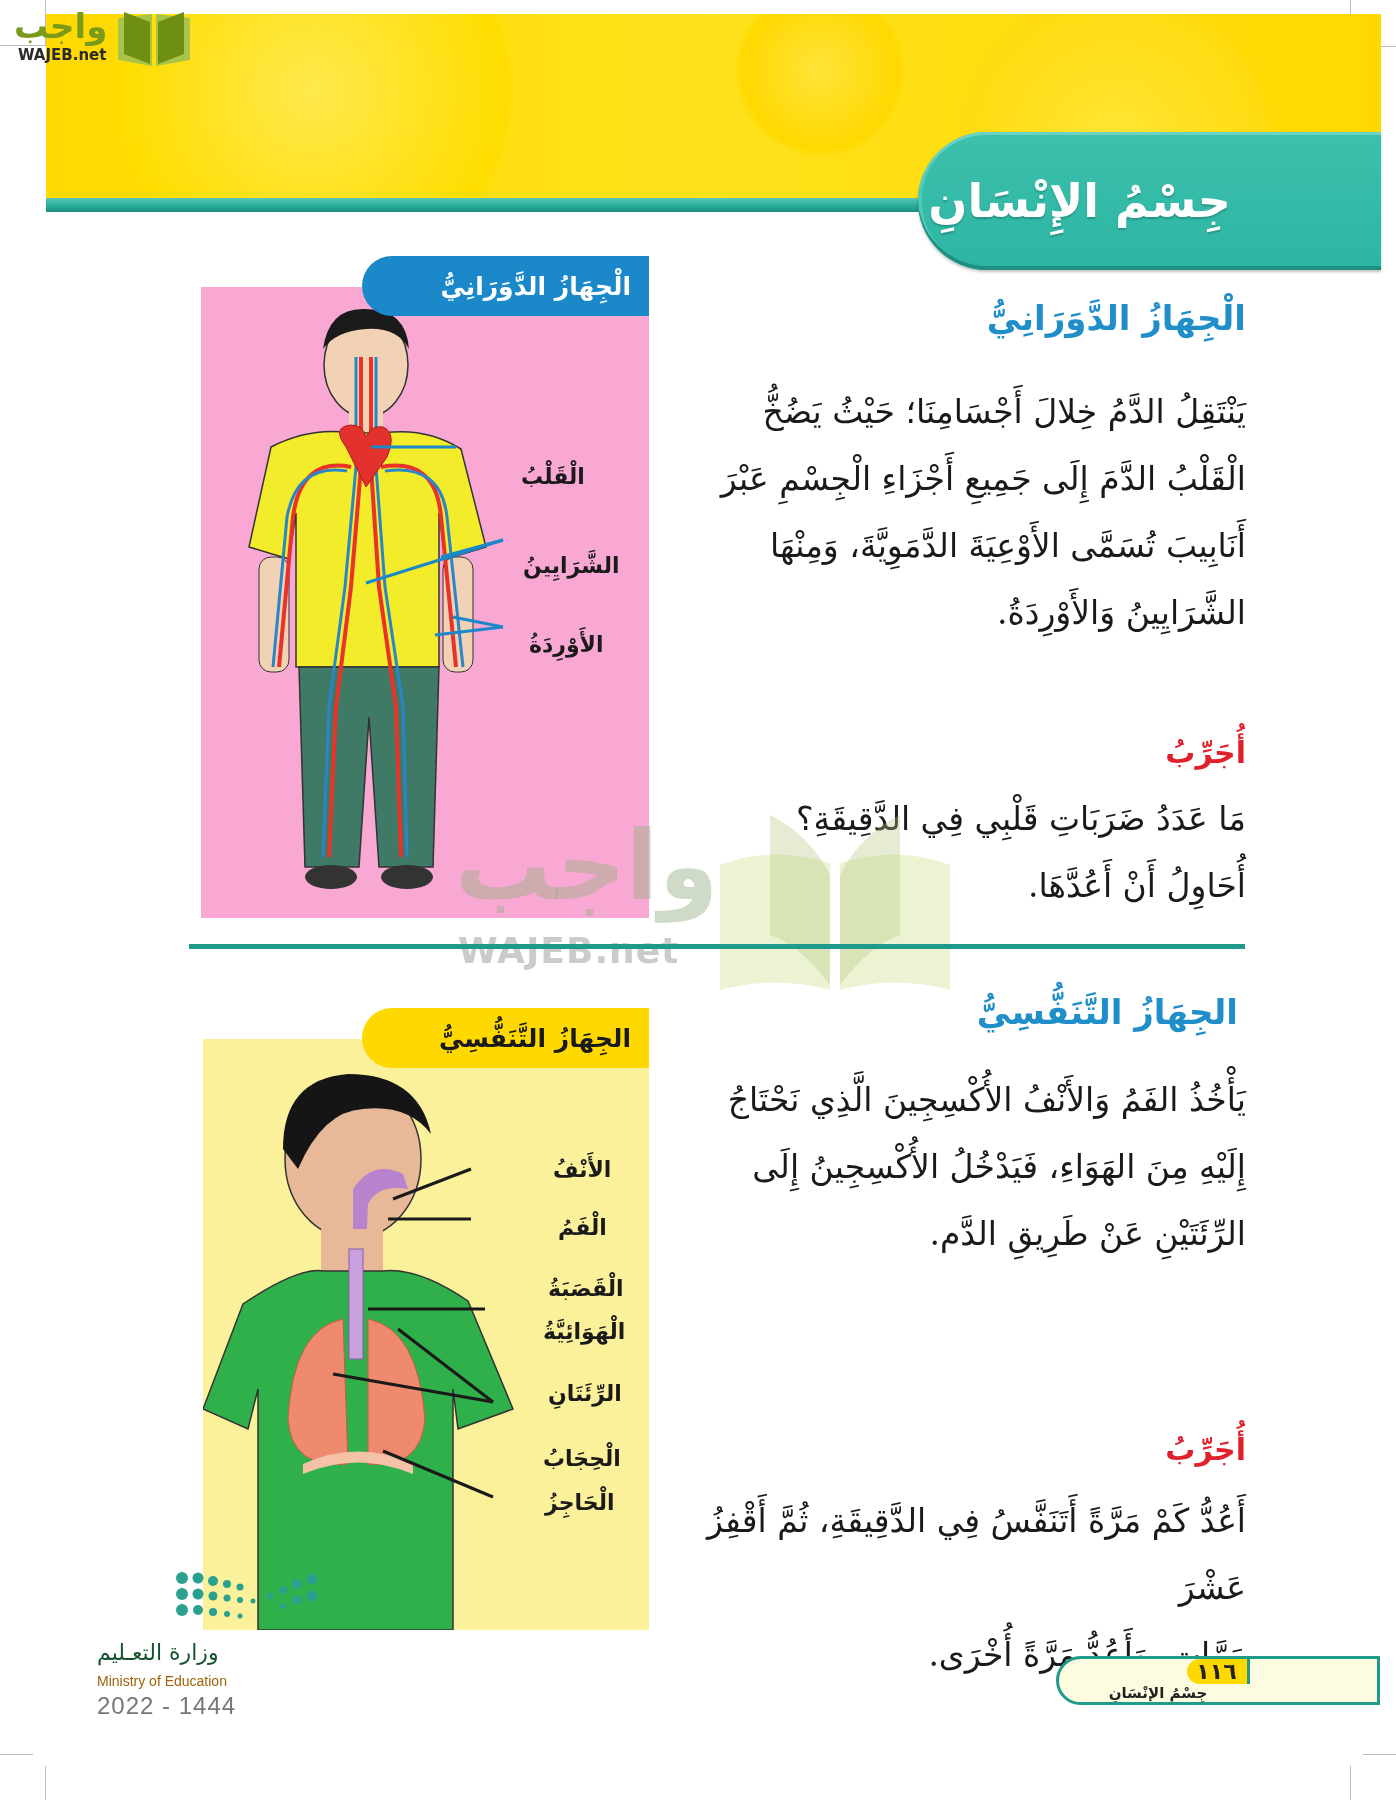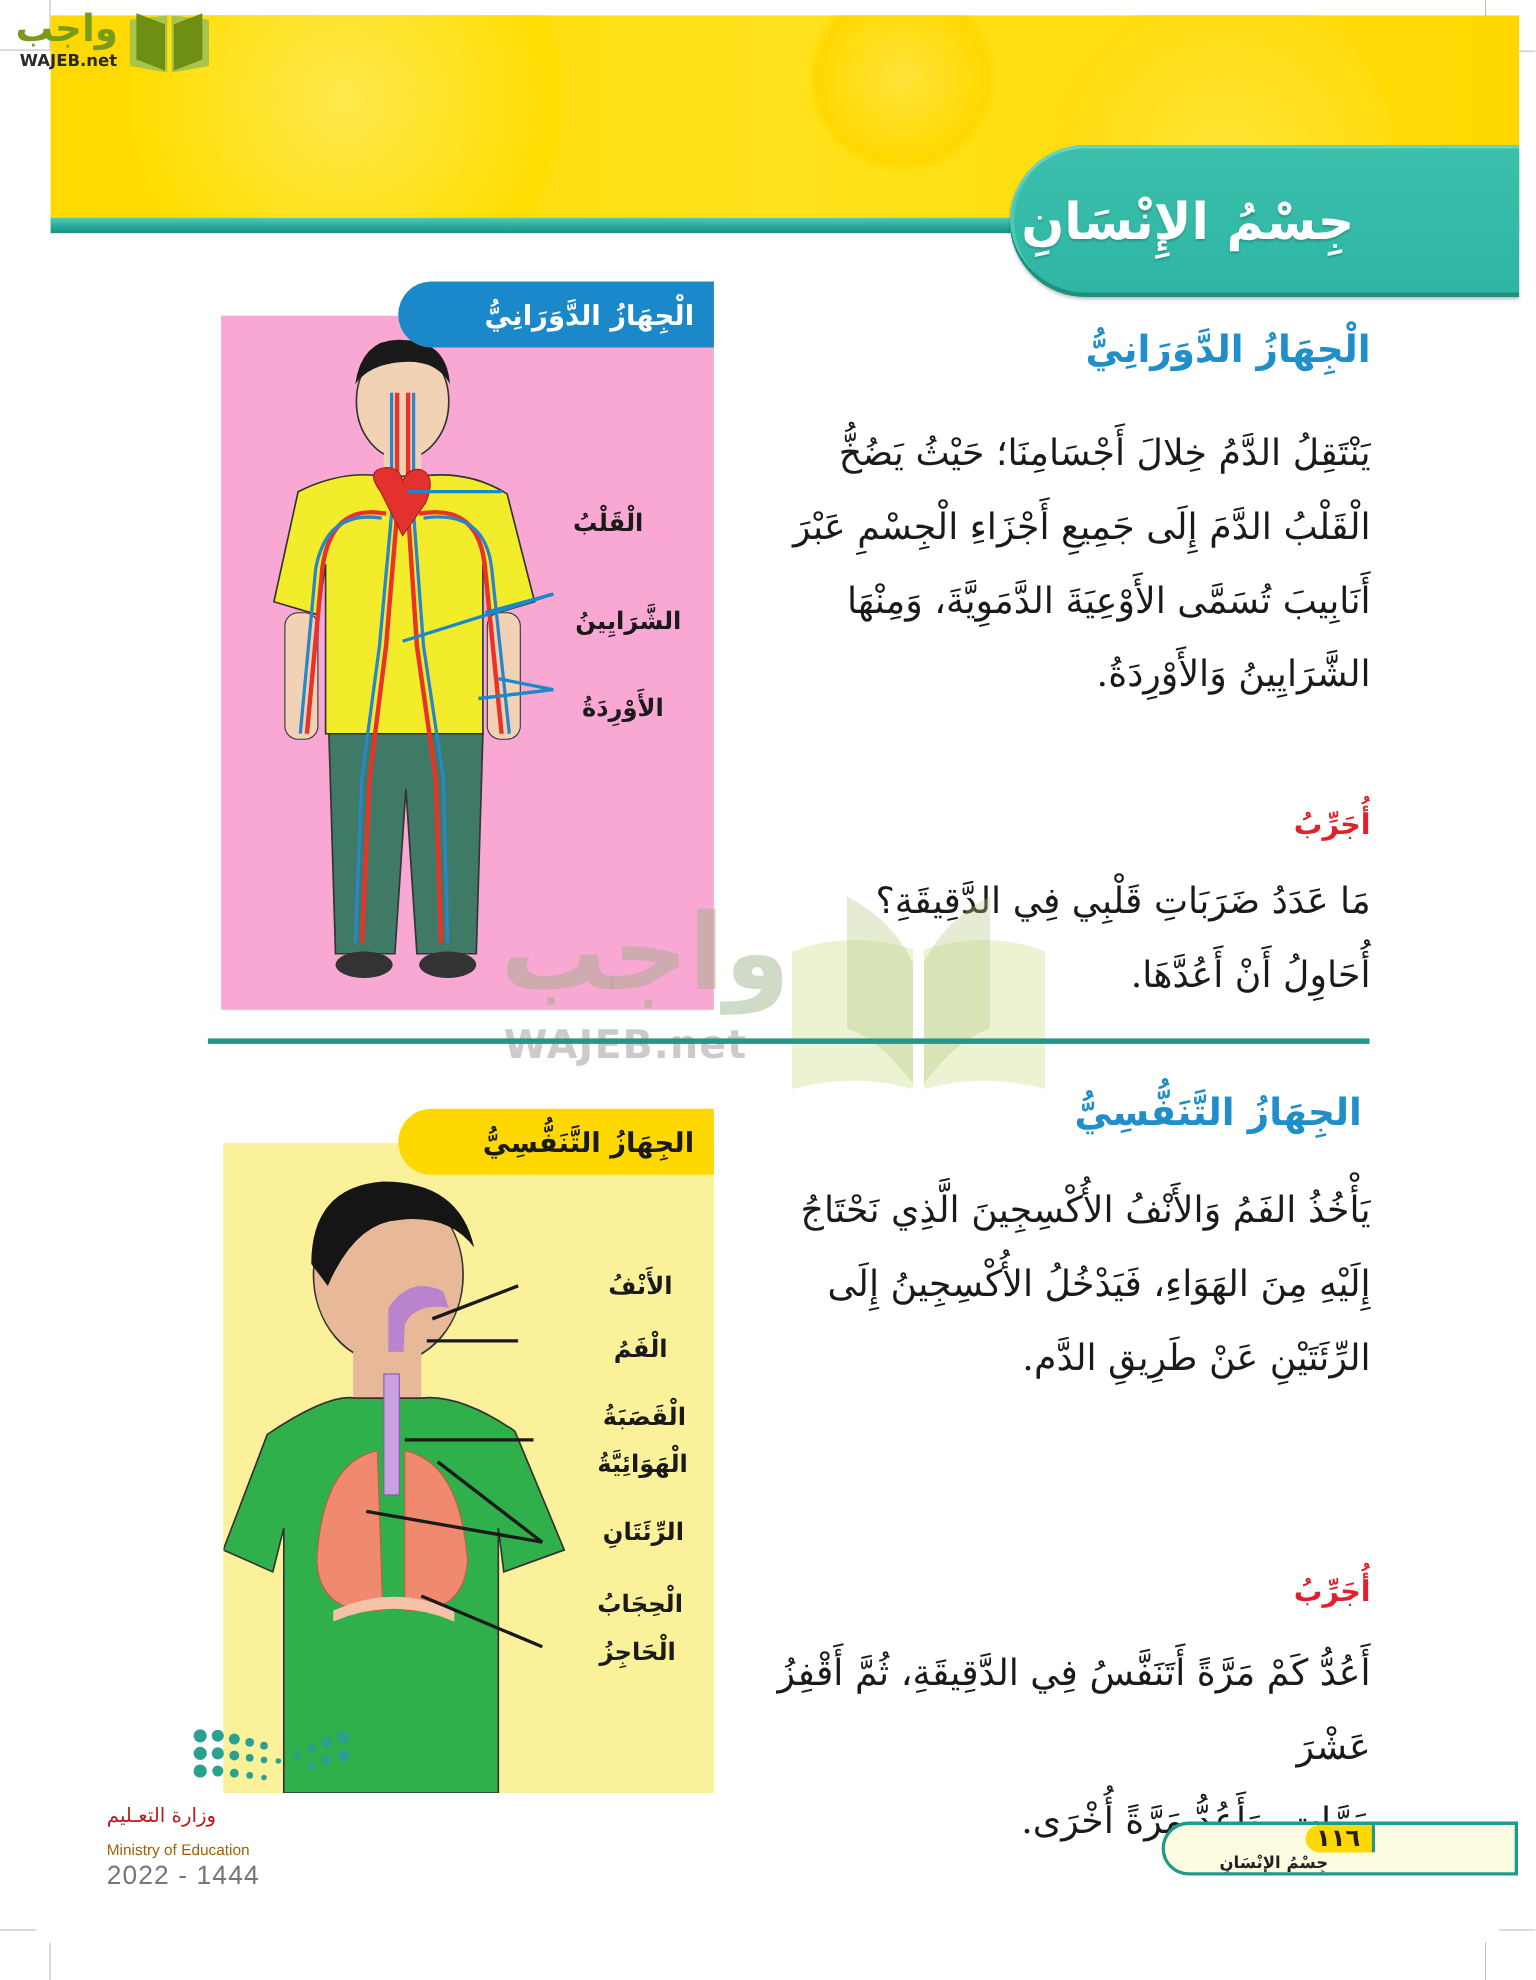--- a/index.html
+++ b/index.html
@@ -43,21 +43,21 @@
   .logo-ar { position:absolute; left:8px; top:0; font-family:"DejaVu Sans", sans-serif; font-weight:bold; font-size:34px; color:#7a9a1a; direction:rtl; }
   .logo-en { position:absolute; left:12px; top:40px; font-family:"DejaVu Sans", sans-serif; font-weight:bold; font-size:15px; color:#2a2a2a; }
   .logo-book { position:absolute; left:108px; top:2px; }
 
   
   .rtl { direction:rtl; text-align:right; }
   .sec-heading {
     color:#1f8ec9; font-family:"DejaVu Sans", sans-serif; font-weight:bold; font-size:34px;
   }
   .para { font-size:33px; line-height:67px; color:#1a1a1a; }
-  .try-heading { color:#e0202a; font-family:"DejaVu Sans", sans-serif; font-weight:bold; font-size:26px; }
+  .try-heading { color:#e0202a; font-family:"DejaVu Sans", sans-serif; font-weight:bold; font-size:30px; }
 
   
   .fig-blue { left:201px; top:287px; width:448px; height:631px; background:#f9a8d4; overflow:hidden; }
   .fig-yellow { left:203px; top:1039px; width:446px; height:591px; background:#fbf19a; overflow:hidden; }
   .pill-blue {
     left:362px; top:256px; width:287px; height:60px; background:#1a88c9;
     border-radius:30px 0 0 30px; display:flex; align-items:center; justify-content:flex-end; padding-right:18px; box-sizing:border-box;
   }
   .pill-blue span { color:#fff; font-family:"DejaVu Sans", sans-serif; font-weight:bold; font-size:25px; direction:rtl; }
   .pill-yellow {
@@ -81,21 +81,21 @@
     border:3px solid #1e9b8a; border-radius:26px 0 0 26px; box-sizing:border-box;
     display:flex; align-items:center; overflow:hidden;flex-direction:column;
   }
   .footer-page {
     width:60px; height:100%; background:#ffd800; border-right:3px solid #1e9b8a;
     border-radius:22px 0 0 22px; display:flex; align-items:center; justify-content:center;
     font-family:"DejaVu Sans", sans-serif; font-weight:bold; font-size:22px; color:#222; direction:rtl;
   }
   .footer-title { flex:1; text-align:right; padding-right:120px; font-family:"DejaVu Sans", sans-serif; font-weight:bold; font-size:15px; direction:rtl; color:#222; }
 
-  .ministry-ar { left:97px; top:1640px; font-family:"DejaVu Sans", sans-serif; font-size:18px; color:#b91c1c; direction:rtl; }
+  .ministry-ar { left:97px; top:1640px; font-family:"DejaVu Sans", sans-serif; font-size:22px; color:#14532d; direction:rtl; }
   .ministry-en { left:97px; top:1673px; font-family:"Liberation Sans", sans-serif; font-size:14px; color:#a16207; }
   .ministry-year { left:97px; top:1692px; font-family:"Liberation Sans", sans-serif; font-size:24px; color:#777; letter-spacing:1px; }
 </style>
 </head>
 <body>
 
 <div class="crop" style="left:0;top:45px;width:46px;height:1px;"></div>
 <div class="crop" style="left:45px;top:0;width:1px;height:46px;"></div>
 <div class="crop" style="left:1350px;top:0;width:1px;height:30px;"></div>
 <div class="crop" style="left:1363px;top:46px;width:33px;height:1px;"></div>

